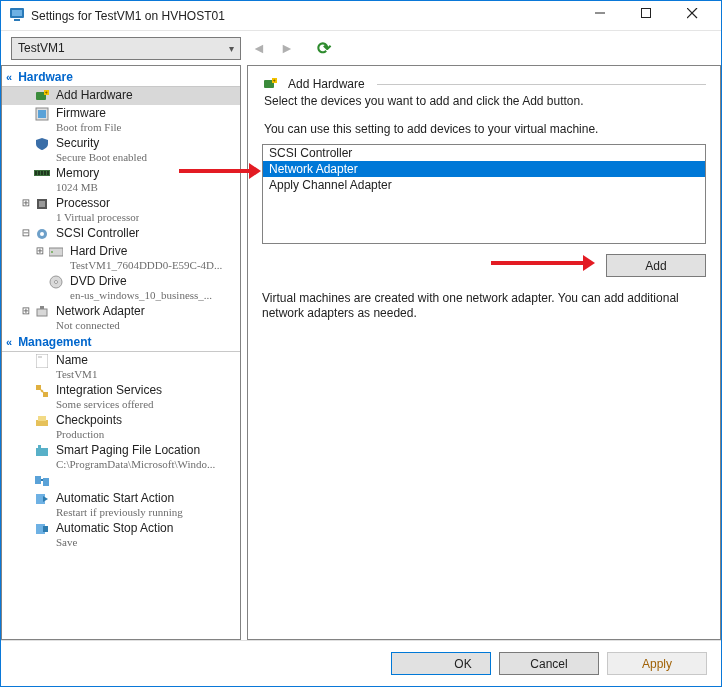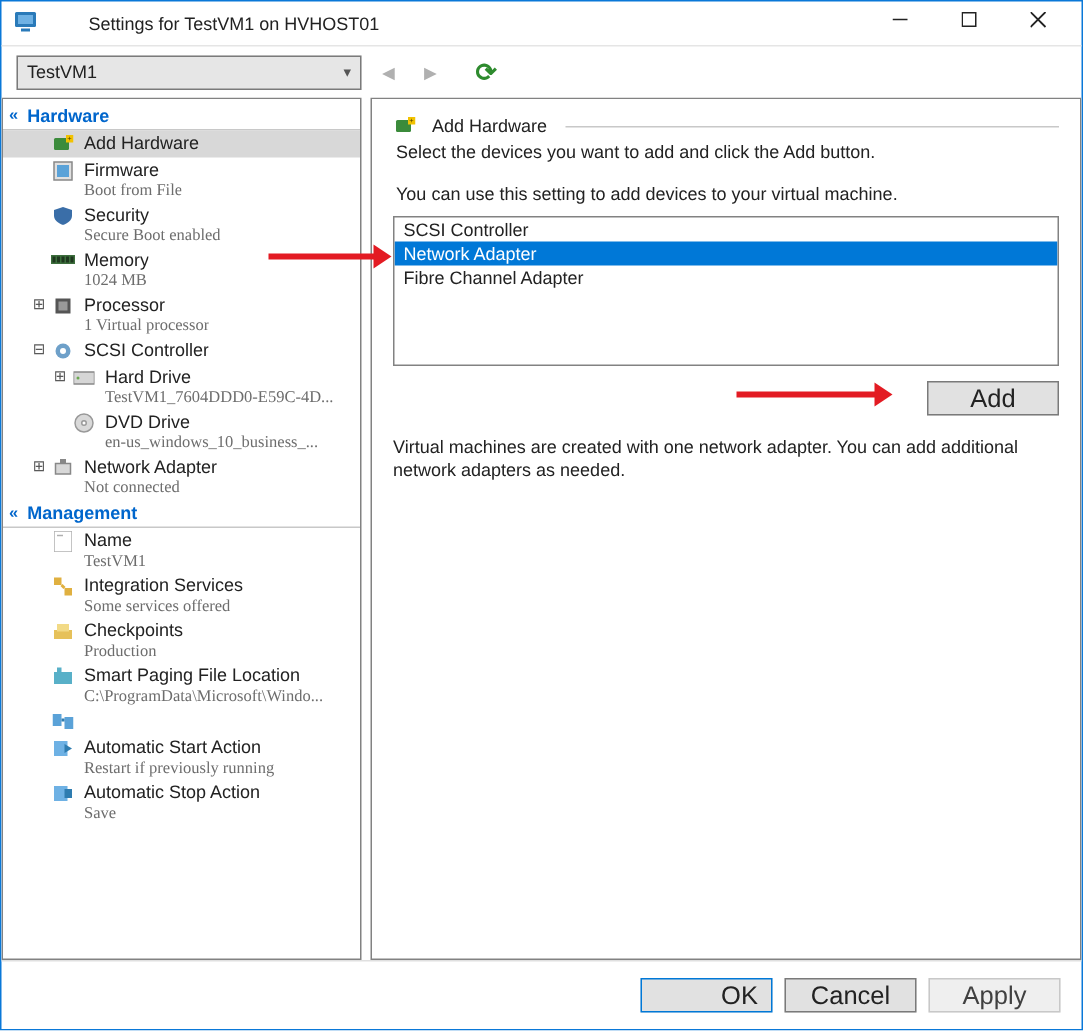--- a/index.html
+++ b/index.html
@@ -6,21 +6,21 @@
   html,body { margin:0; padding:0; }
   .win {
     width:722px; height:687px;
     border:1px solid #0a78d8; background:#fff;
     display:flex; flex-direction:column;
     font-size:12px; color:#222;
   }
   
   .titlebar {
     height:30px; display:flex; align-items:center;
-    padding:0 0 0 8px; border-bottom:1px solid #e5e5e5;gap:28px;
+    padding:0 0 0 8px; border-bottom:1px solid #e5e5e5;
   }
   .titlebar svg { width:16px; height:16px; margin-right:6px; }
   .titlebar .title { flex:1; font-size:12px; }
   .win-btns { display:flex; height:100%; }
   .win-btn { width:46px; display:flex; align-items:center; justify-content:center; color:#222; }
   
   .toolbar {
     height:34px; display:flex; align-items:center;
     padding:4px 10px; gap:8px;
   }
@@ -63,24 +63,24 @@
   .panetitle .rule { flex:1; height:1px; background:#c8c8c8; margin-left:6px;}
   .ptext { margin:10px 2px 4px 2px; font-size:12px; }
   .listbox {
     border:1px solid #828282; height:100px;
     overflow:auto; background:#fff; margin-top:4px;
   }
   .litem { padding:0px 6px; font-size:12px; line-height:16px; cursor:pointer;}
   .litem.sel { background:#0078d7; color:#fff; }
   .addrow { display:flex; justify-content:flex-end; margin-top:10px;}
   .btn {
-    width:88px; height:23px; border:1px solid #7a7a7a; background:#e1e1e1;
-    font-size:17px; display:flex; align-items:center; justify-content:center; cursor:pointer;
-  }
-  .btn.disabled { color:#404040; background:#efefef; border-color:#c8c8c8; cursor:default;}
+    width:100px; height:23px; border:1px solid #7a7a7a; background:#e1e1e1;
+    font-size:12px; display:flex; align-items:center; justify-content:center; cursor:pointer;
+  }
+  .btn.disabled { color:#a16207; background:#efefef; border-color:#c8c8c8; cursor:default;}
   .btn.primary { border:1.5px solid #0078d7;padding-left:44px; }
   .desc { margin-top:14px; font-size:12px; line-height:15px; }
   
   .arrow {
     position:absolute; height:4px; background:#e31b23;
   }
   .arrow:after {
     content:""; position:absolute; right:-12px; top:-6px;
     border:8px solid transparent; border-left:12px solid #e31b23;
   }
@@ -389,21 +389,21 @@
           </span>
         <span>Add Hardware</span>
         <span class="rule"></span>
       </div>
       <div class="ptext" style="margin-top:2px">Select the devices you want to add and click the Add button.</div>
       <div class="ptext">You can use this setting to add devices to your virtual machine.</div>
 
       <div class="listbox">
         <div class="litem">SCSI Controller</div>
         <div class="litem sel">Network Adapter</div>
-        <div class="litem">Fibre Channel Adapter</div>
+        <div class="litem">Apply Channel Adapter</div>
       </div>
 
       <div class="addrow">
         <div class="btn">Add</div>
       </div>
 
       <div class="desc">Virtual machines are created with one network adapter. You can add additional network adapters as needed.</div>
     </div>
   </div>
 

